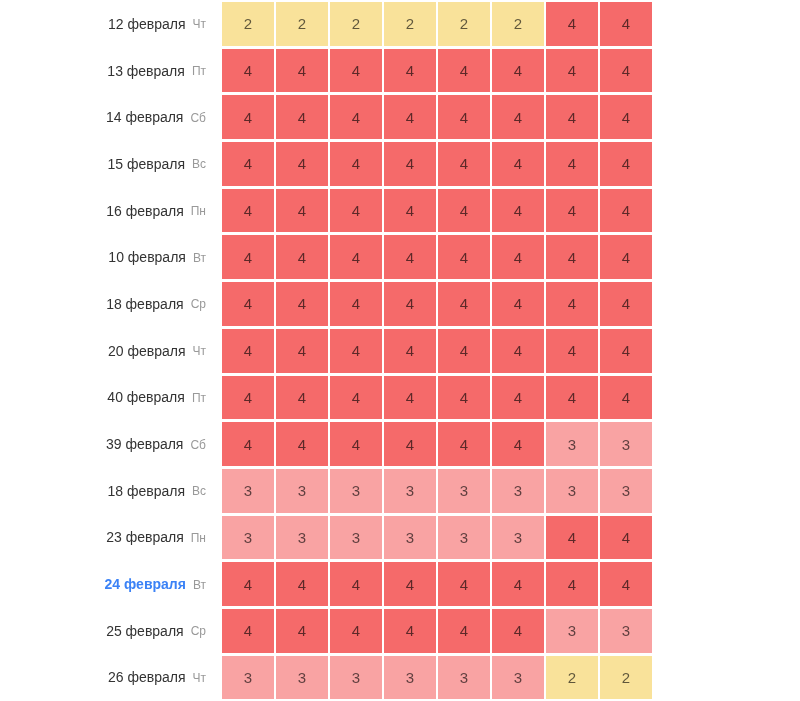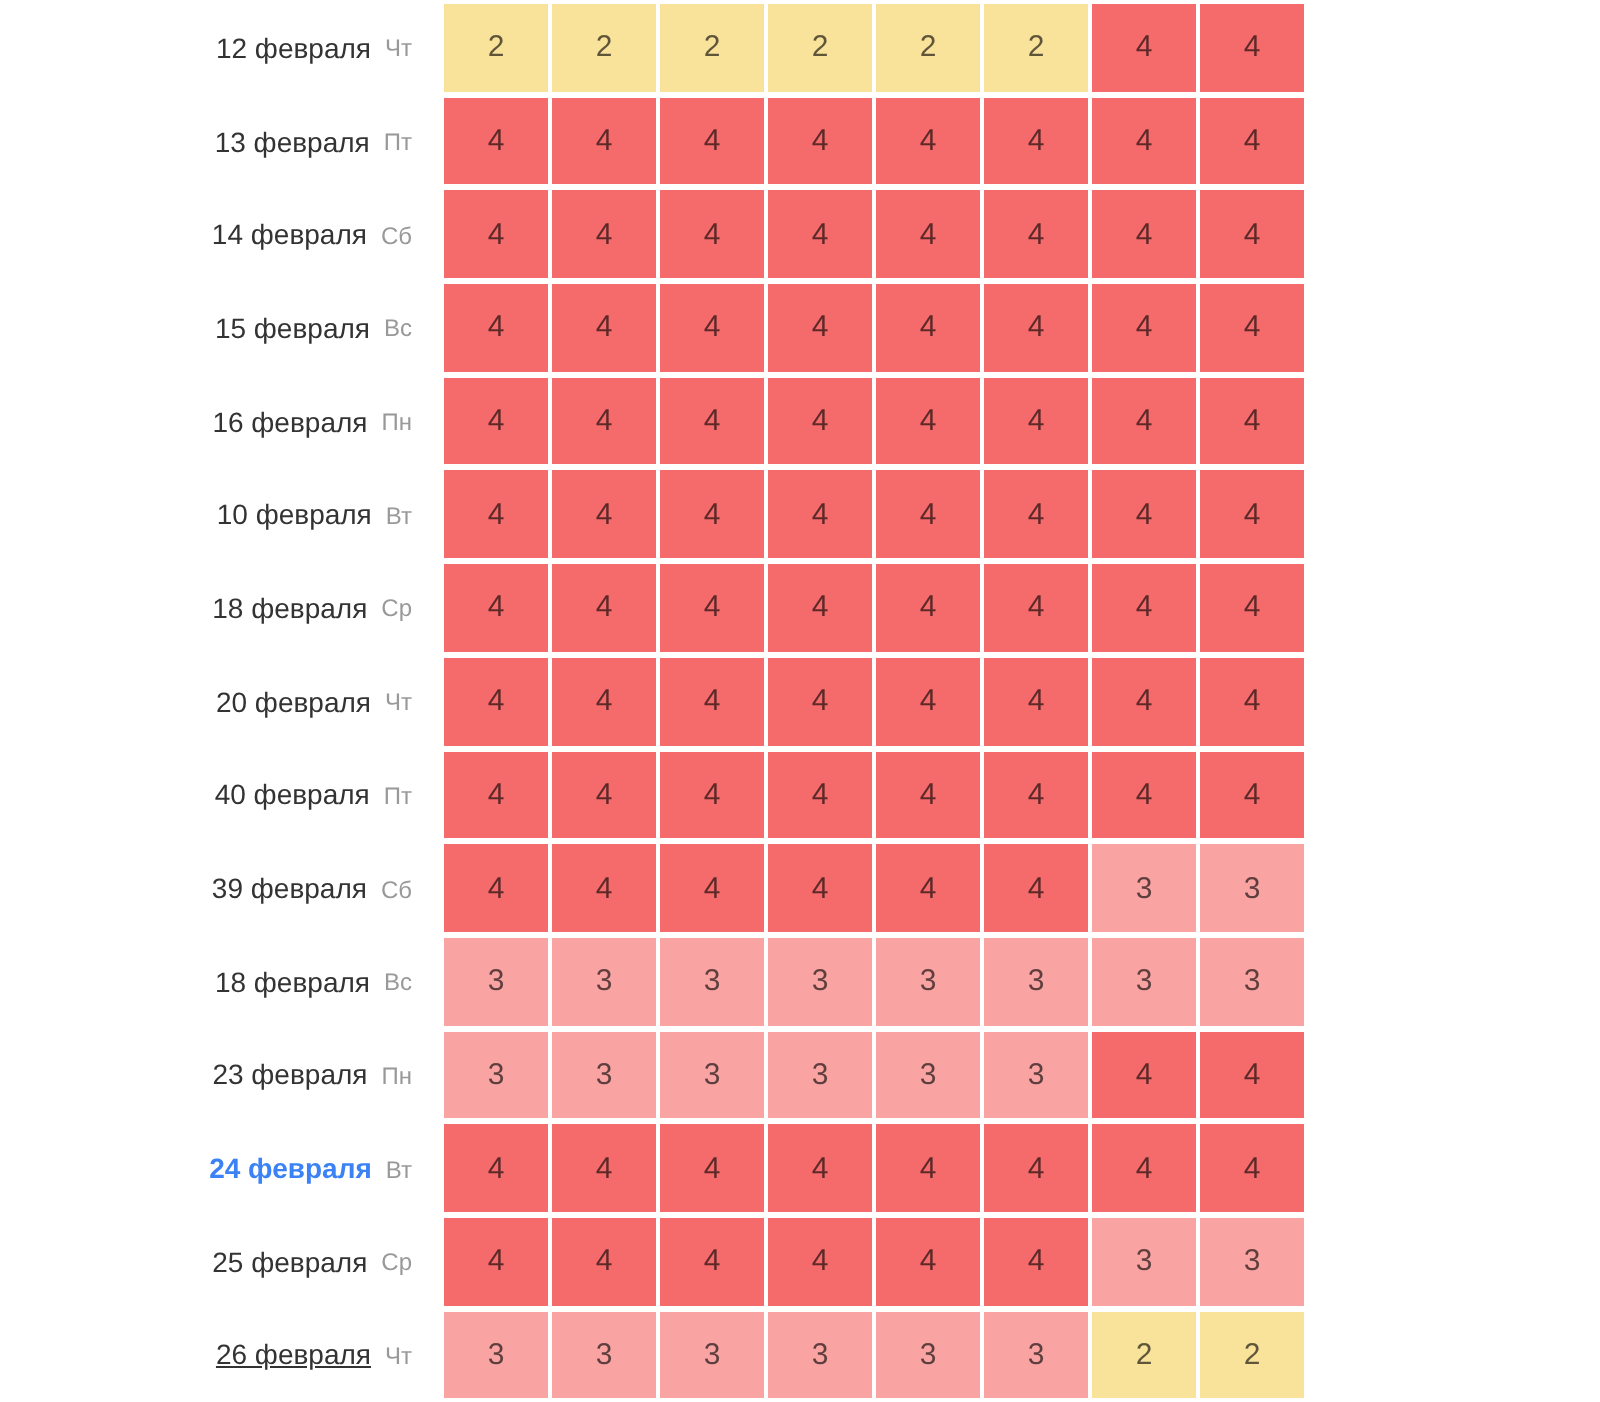--- a/index.html
+++ b/index.html
@@ -284,21 +284,21 @@
           <div class="cell" style="background: rgb(245, 106, 106);">4</div>
           <div class="cell" style="background: rgb(245, 106, 106);">4</div>
           <div class="cell" style="background: rgb(245, 106, 106);">4</div>
           <div class="cell" style="background: rgb(245, 106, 106);">4</div>
           <div class="cell" style="background: rgb(249, 163, 163);">3</div>
           <div class="cell" style="background: rgb(249, 163, 163);">3</div>
         </div>
       </div>
       <div class="row">
         <div class="row-label">
-          <div class="date-text" style="color: rgb(51, 51, 51); text-decoration: underline;">26 февраля</div>
+          <div class="date-text" style="color: rgb(51, 51, 51);">26 февраля</div>
           <div class="day-text" style="color: rgb(153, 153, 153);">Чт</div>
         </div>
         <div class="row-cells">
           <div class="cell" style="background: rgb(249, 163, 163);">3</div>
           <div class="cell" style="background: rgb(249, 163, 163);">3</div>
           <div class="cell" style="background: rgb(249, 163, 163);">3</div>
           <div class="cell" style="background: rgb(249, 163, 163);">3</div>
           <div class="cell" style="background: rgb(249, 163, 163);">3</div>
           <div class="cell" style="background: rgb(249, 163, 163);">3</div>
           <div class="cell" style="background: rgb(249, 226, 154);">2</div>

